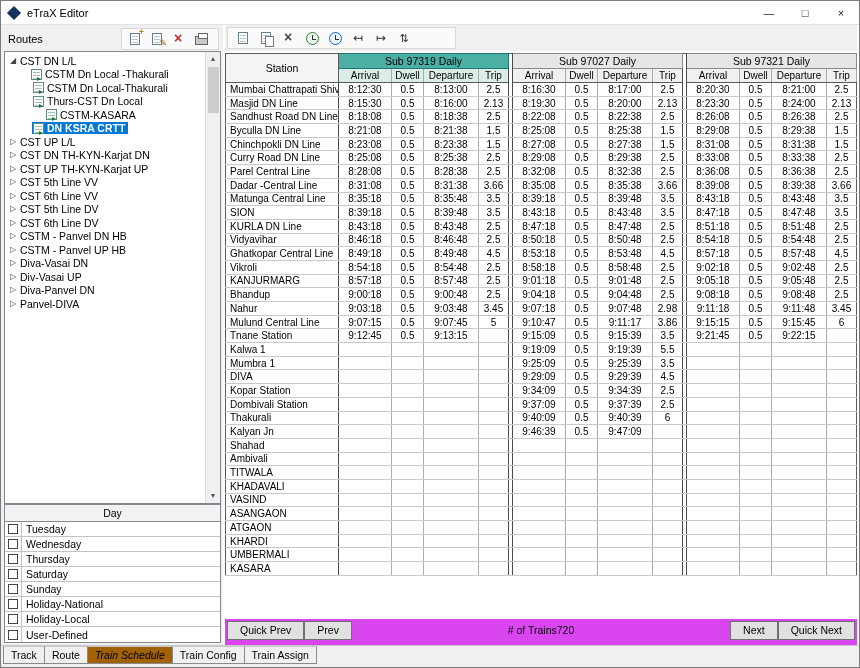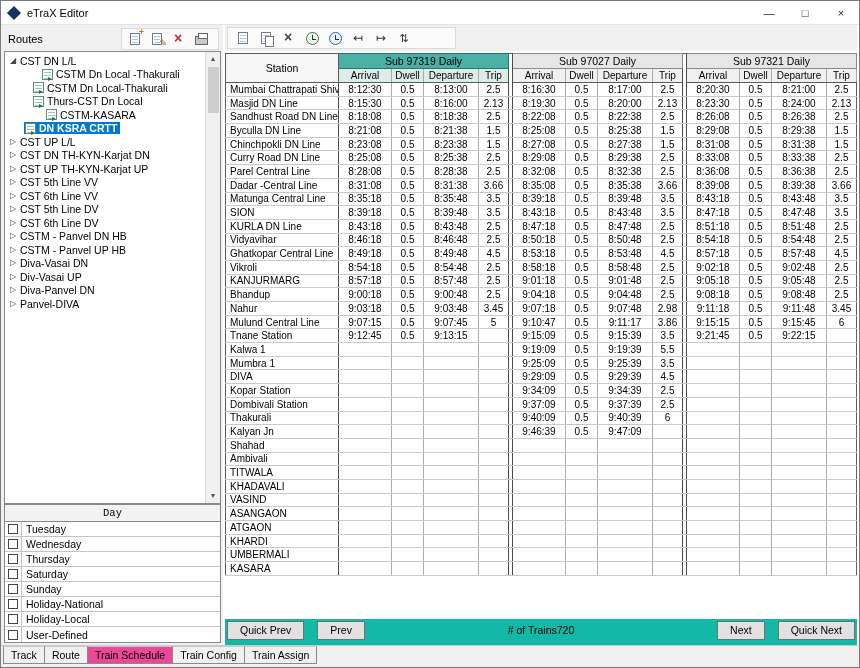--- a/index.html
+++ b/index.html
@@ -28,21 +28,21 @@
   .tree-content { display:flex; align-items:center; padding:0 3px 0 1px; }
   .tree-content.sel { background:var(--sel-blue,#0078D7); color:#fff; font-weight:bold; }
   .route-icon { width:11px; height:11px; flex:none; margin-right:3px; background:#fff; border:1px solid #5e8f7a; position:relative; }
   .route-icon::before { content:""; position:absolute; left:1px; right:1px; top:2px; height:1px; background:#9fc6b4; box-shadow:0 3px 0 #9fc6b4, 0 6px 0 #9fc6b4; }
   .route-icon::after { content:""; position:absolute; right:-2px; bottom:-2px; border:2px solid transparent; border-left:4px solid #1d7a35; }
   .tree-scrollbar { width:15px; flex:none; background:#f0f0f0; border-left:1px solid #dcdcdc; display:flex; flex-direction:column; align-items:center; }
   .scroll-arrow { height:14px; font-size:8px; color:#505050; line-height:14px; }
   .scroll-arrow.bottom { margin-top:auto; }
   .scroll-thumb { width:11px; height:46px; background:#cdcdcd; margin-top:1px; }
 
-  .day-header { height:17px; flex:none; border:1px solid #828790; border-bottom:none; background:#f2f2f2; text-align:center; font-size:10.5px; line-height:16px;font-family:Liberation Mono, monospace; }
+  .day-header { height:17px; flex:none; border:1px solid #828790; border-bottom:none; background:#f2f2f2; text-align:center; font-size:10.5px; line-height:16px; }
   .day-list { flex:none; border:1px solid #828790; background:#fff; }
   .day-row { height:15px; display:flex; align-items:stretch; border-bottom:1px solid #c3c3c3; background:#fff; }
   .day-row:last-child { border-bottom:none; }
   .day-check { width:17px; flex:none; border-right:1px solid #c3c3c3; display:flex; align-items:center; justify-content:center; }
   .checkbox { width:10px; height:10px; border:1px solid #454545; background:#fff; font-size:9px; line-height:9px; text-align:center; color:#111; }
   .checkbox.checked::before { content:"✓"; }
   .day-label { margin-left:4px; font-size:10.5px; align-self:center; }
 
   
   .right-panel { flex:1; display:flex; flex-direction:column; background:#fff; padding:0 2px; overflow:hidden; }
@@ -77,29 +77,29 @@
   .sched th.group { height:15px; background:#e6e6e6; border:1px solid #8a8a8a; font-size:10.5px; }
   .sched th.group.sel { background:var(--accent,#4CAFA4); border-color:#1d7a70; }
   .sched th.sub { height:14px; background:#f0f0f0; border-right:1px solid #ababab; border-bottom:1px solid #5a5a5a; }
   .sched th.sub.tint { background:var(--accent-tint,#DCEDE9); }
   .sched th.sep, .sched td.sep { background:#fdfdfd; border-left:1px solid #4a4a4a; border-right:1px solid #4a4a4a; padding:0; }
   .sched td { height:13.7px; padding:0 2px; overflow:hidden; white-space:nowrap; border-right:1px solid #ababab; border-bottom:1px solid #c9c9c9; background:#fff; text-align:center; }
   .sched td.station { text-align:left; padding-left:4px; border-right:1px solid #4a4a4a; }
   .sched td.g-last { border-right:none; }
 
   
-  .footer-row { margin-top:auto; height:26px; flex:none; display:flex; align-items:center; background:#14b8a6; gap:13px; padding:0 2px 4px 2px; }
+  .footer-row { margin-top:auto; height:26px; flex:none; display:flex; align-items:center; background:#d946ef; gap:0; padding:0 2px 4px 2px; }
   .btn { border:1px solid #707070; background:#e1e1e1; font-family:"Liberation Sans",sans-serif; font-size:10.5px; padding:2px 12px; height:19px; line-height:13px; }
   .trains-count { flex:1; display:flex; justify-content:center; align-items:center; font-size:10.5px; }
   .trains-count .count { }
 
   
   .tabstrip { height:22px; flex:none; background:#f0f0f0; border-top:1px solid #c9c9c9; display:flex; align-items:flex-start; padding-left:2px; }
   .tab { border:1px solid #8a8a8a; border-top:1px solid #c9c9c9; background:#f0f0f0; font-size:10.5px; padding:2px 7px 3px 7px; margin-right:-1px; height:18px; }
-  .tab.active { background:#ec4899; }
+  .tab.active { background:#a16207;font-style:italic; }
 </style>
 </head>
 <body>
 
 <div class="window">
   <div class="titlebar">
     <span class="app-icon"></span>
     <span class="title">eTraX Editor</span>
     <div class="win-controls">
       <div class="win-btn">—</div>
@@ -128,21 +128,21 @@
           </div>
       </div>
       <div class="tree-box">
         <div class="tree">
             <div class="tree-item" style="padding-left: 2px;">
               <span class="expander">◢</span>
               <span class="tree-content">
                 <span class="tree-label">CST DN L/L</span>
               </span>
             </div>
-            <div class="tree-item" style="padding-left: 24px;">
+            <div class="tree-item" style="padding-left: 13px;">
               <span class="expander"></span>
               <span class="tree-content">
                 <span class="route-icon"></span>
                 <span class="tree-label">CSTM Dn Local -Thakurali</span>
               </span>
             </div>
             <div class="tree-item" style="padding-left: 15px;">
               <span class="expander"></span>
               <span class="tree-content">
                 <span class="route-icon"></span>
@@ -156,21 +156,21 @@
                 <span class="tree-label">Thurs-CST Dn Local</span>
               </span>
             </div>
             <div class="tree-item" style="padding-left: 28px;">
               <span class="expander"></span>
               <span class="tree-content">
                 <span class="route-icon"></span>
                 <span class="tree-label">CSTM-KASARA</span>
               </span>
             </div>
-            <div class="tree-item" style="padding-left: 7px;">
+            <div class="tree-item" style="padding-left: 15px;">
               <span class="expander"></span>
               <span class="tree-content sel">
                 <span class="route-icon"></span>
                 <span class="tree-label">DN KSRA CRTT</span>
               </span>
             </div>
             <div class="tree-item" style="padding-left: 2px;">
               <span class="expander">▷</span>
               <span class="tree-content">
                 <span class="tree-label">CST UP L/L</span>

